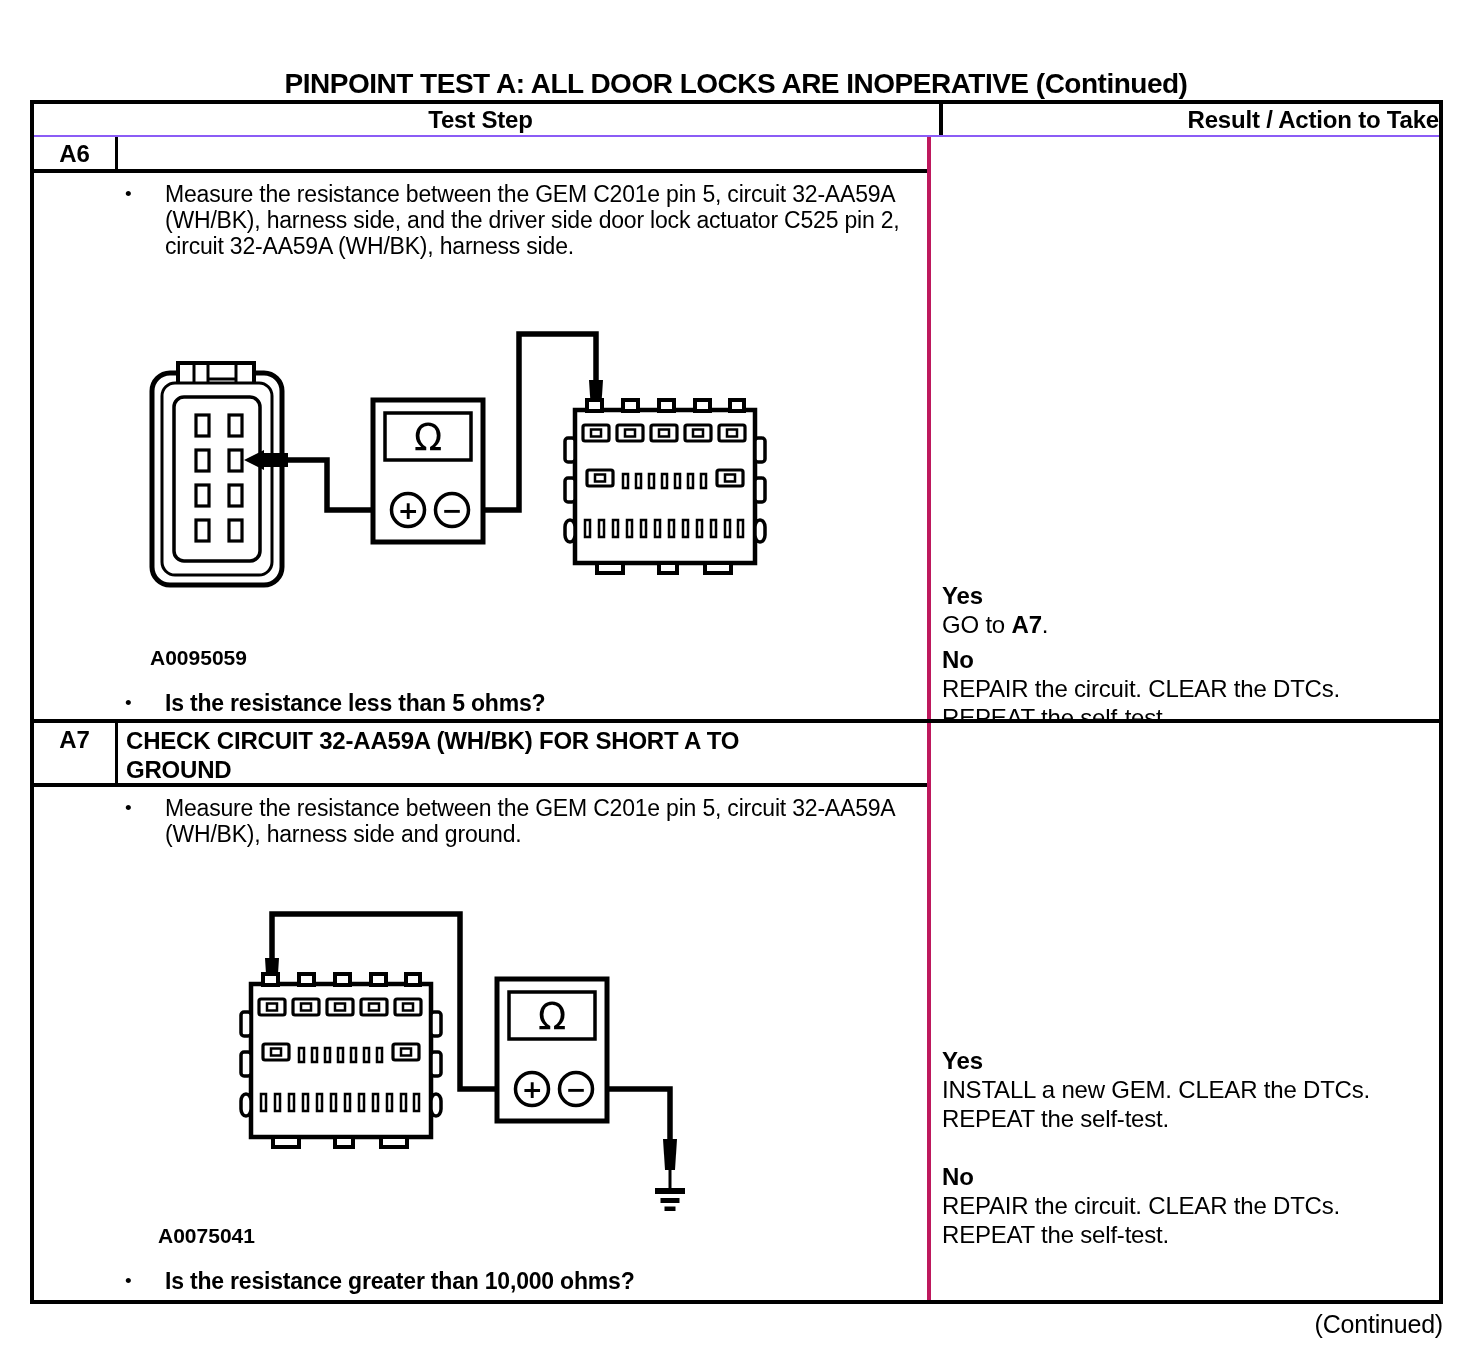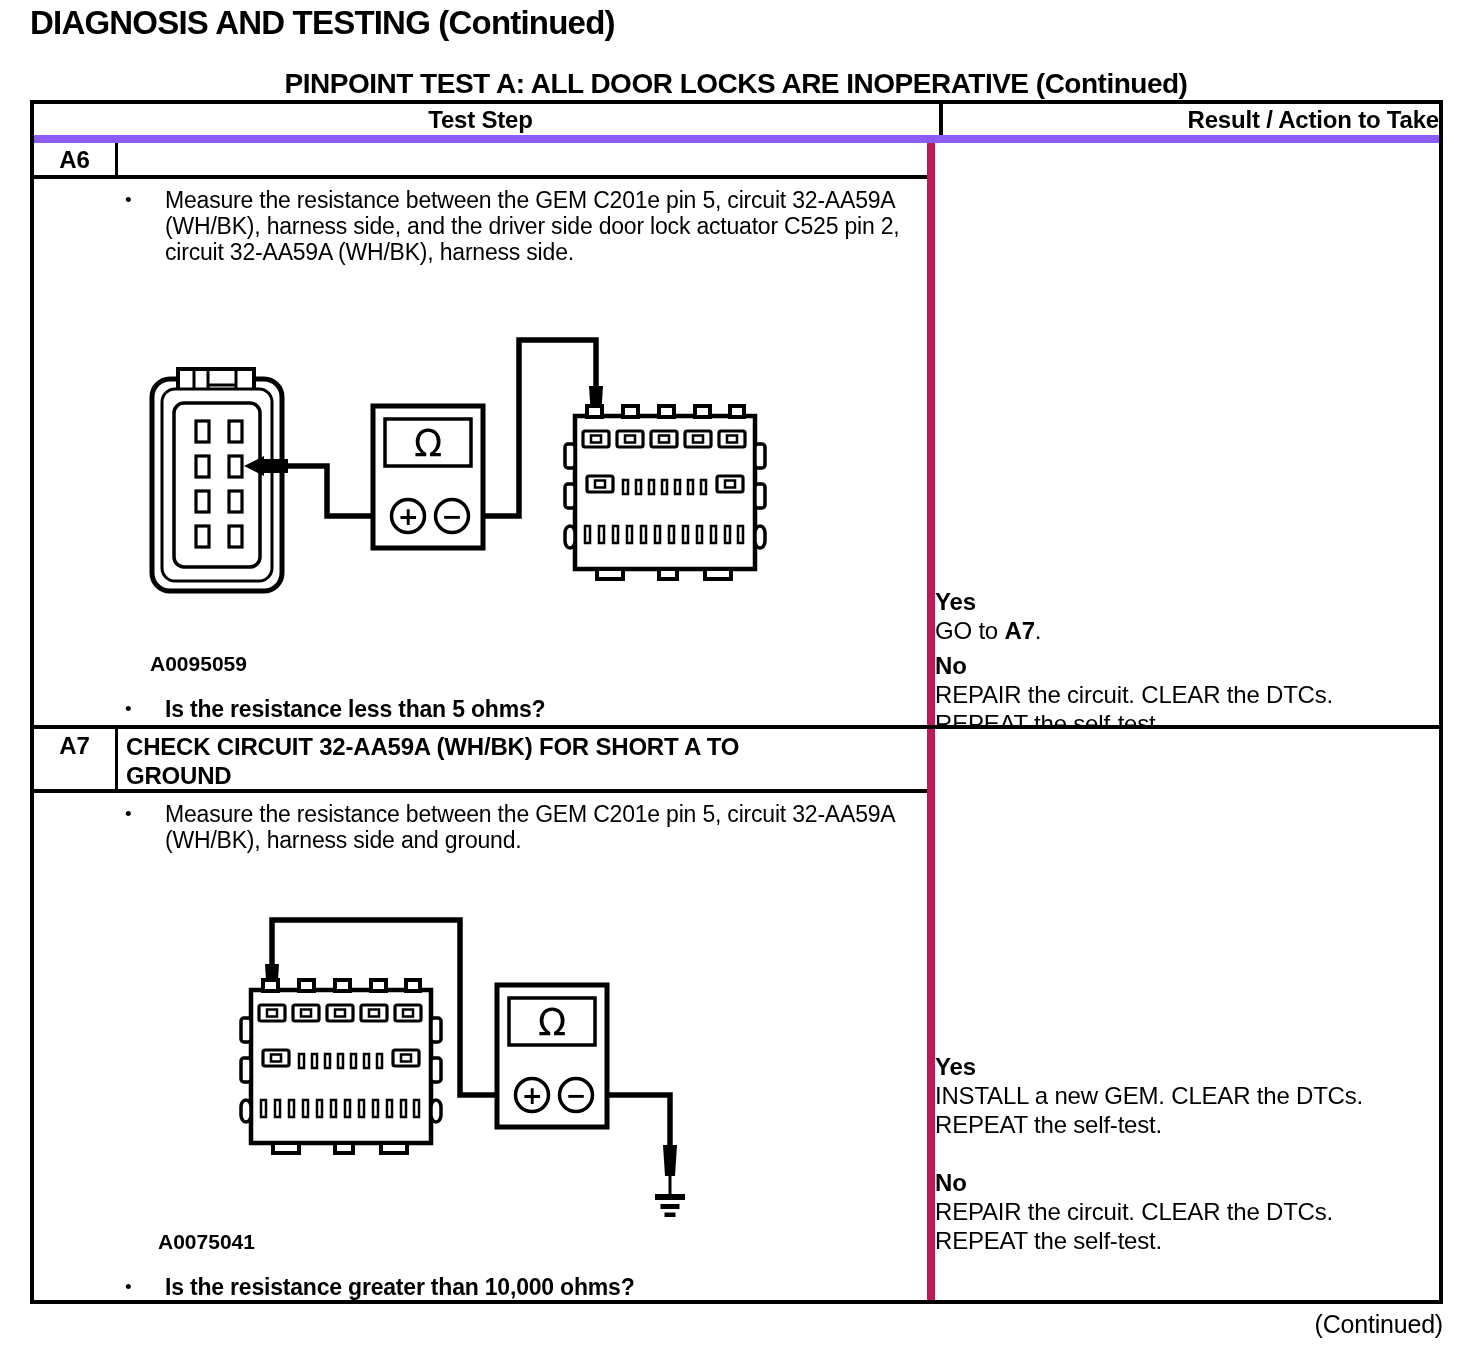--- a/index.html
+++ b/index.html
@@ -7,29 +7,29 @@
     position:relative;width:1472px;height:1356px;background:#ffffff;
     font-family:"Liberation Sans","DejaVu Sans",sans-serif;color:#000;
     overflow:hidden;letter-spacing:-0.2px;
   }
   .page-title{position:absolute;left:30px;top:4px;font-size:33px;font-weight:bold;letter-spacing:-0.8px;}
   .table-title{position:absolute;left:0;top:68px;width:1472px;text-align:center;font-size:28px;font-weight:bold;letter-spacing:-0.5px;}
   .pptable{
     position:absolute;left:30px;top:100px;width:1405px;height:1196px;
     border:4px solid #000;display:flex;flex-direction:column;
   }
-  .hdr-row{display:flex;height:31px;border-bottom:8px solid #8b5cf6;flex:none;gap:12px;}
+  .hdr-row{display:flex;height:31px;border-bottom:2px solid #8b5cf6;flex:none;gap:12px;}
   .hdr-cell{font-size:24px;font-weight:bold;text-align:center;line-height:31px;}
   .hdr-left{width:893px;flex:none;}
   .hdr-right{flex:1;border-left:4px solid #000;text-align:right;}
   .trow{display:flex;flex:none;}
   .row-a6{height:582px;border-bottom:4px solid #000;}
   .row-a7{flex:1;}
   .cell-left{width:893px;flex:none;display:flex;flex-direction:column;}
-  .cell-right{flex:1;border-left:8px solid #be185d;font-size:24px;line-height:29px;padding-left:0;overflow:hidden;}
+  .cell-right{flex:1;border-left:4px solid #be185d;font-size:24px;line-height:29px;padding-left:11px;overflow:hidden;}
   .strip{display:flex;border-bottom:4px solid #000;flex:none;}
   .strip-a6{height:32px;}
   .strip-a7{height:60px;}
   .stepnum{width:81px;flex:none;border-right:3px solid #000;text-align:center;font-size:24px;font-weight:bold;padding-top:3px;}
   .steptitle{font-size:24px;font-weight:bold;padding:3px 0 0 8px;line-height:29px;max-width:640px;}
   .rowbody{position:relative;flex:1;overflow:hidden;}
   .bullet{position:absolute;left:91px;display:flex;}
   .dot{width:40px;flex:none;font-size:19px;padding-top:2px;}
   .btext{width:752px;font-size:23px;line-height:26px;}
   .question{font-weight:bold;}
@@ -127,21 +127,20 @@
         <text class="term" x="79" y="110.5" text-anchor="middle" dominant-baseline="central">−</text>
       </g>
 
       <g id="probe-down">
         <polygon class="fillb" points="-7,0 7,0 5,31 -5,31"></polygon>
         <line class="ln" x1="0" y1="31" x2="0" y2="49" stroke-width="3"></line>
       </g>
     </defs>
   </svg>
 
-  <div class="page-title">DIAGNOSIS AND TESTING (Continued)</div>
   <div class="table-title">PINPOINT TEST A: ALL DOOR LOCKS ARE INOPERATIVE (Continued)</div>
 
   <div class="pptable">
 
     <div class="hdr-row">
       <div class="hdr-cell hdr-left">Test Step</div>
       <div class="hdr-cell hdr-right">Result / Action to Take</div>
     </div>
 
     <div class="trow row-a6">

